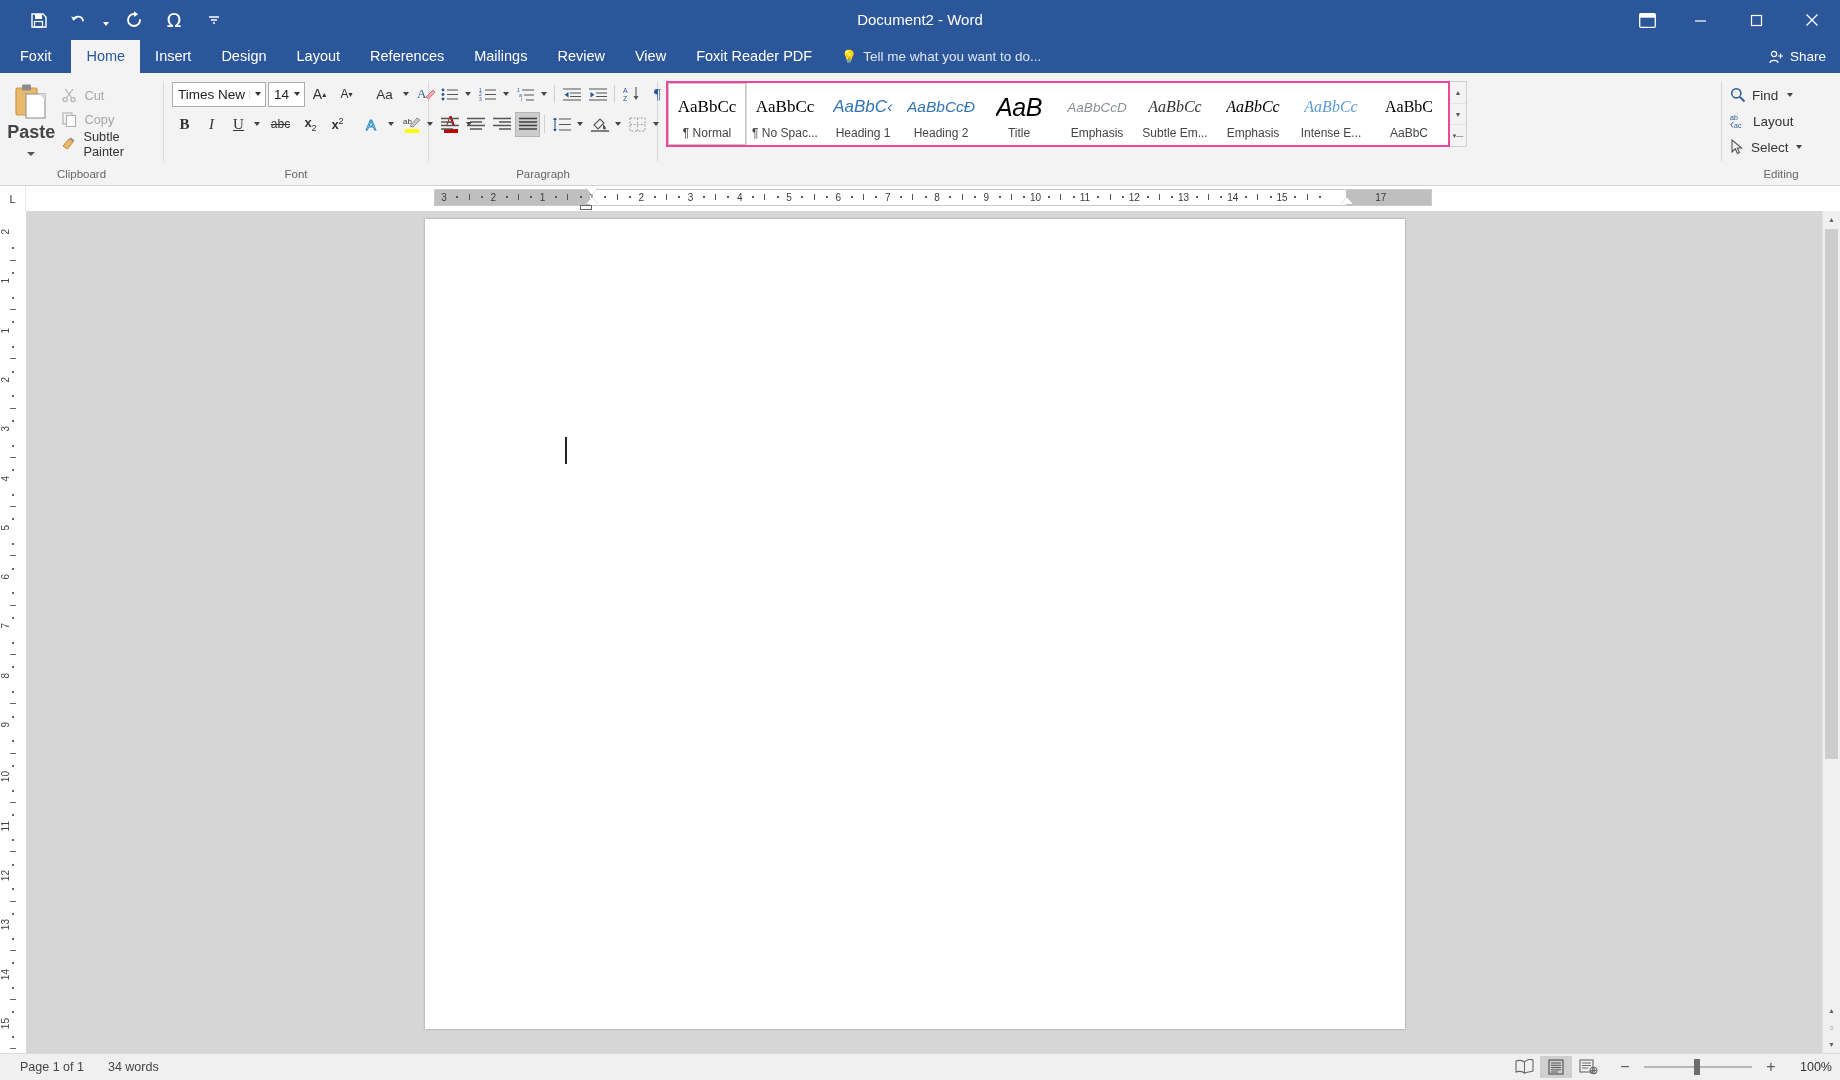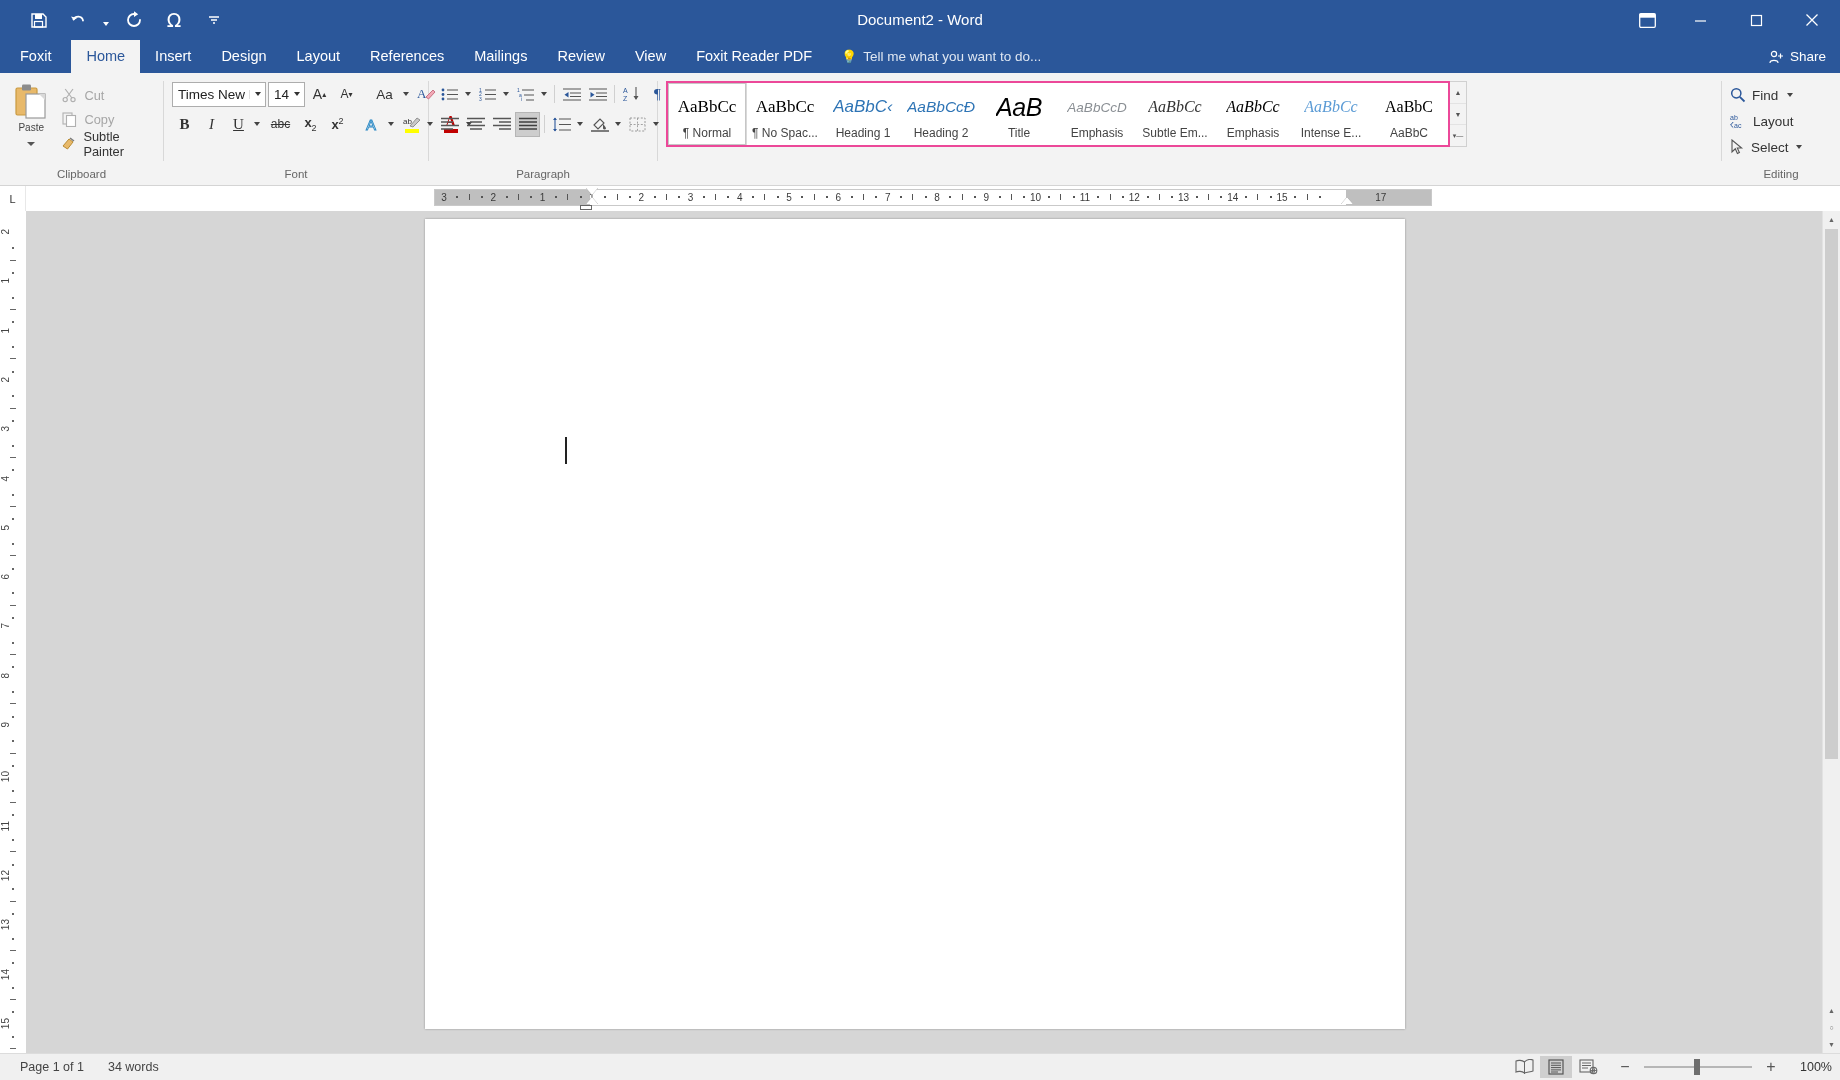--- a/index.html
+++ b/index.html
@@ -69,21 +69,21 @@
   }
   .group-sep { width:1px; background:#d8d8d8; margin:8px 0 24px 0; }
 
   
   .g-clipboard { width:163px; }
   .clip-inner { display:flex; gap:2px; }
   .paste-btn {
     width:56px; display:flex; flex-direction:column; align-items:center;
     padding-top:2px; color:#444;
   }
-  .paste-label { font-size:10px; margin-top:1px; }
+  .paste-label { font-size:18px; margin-top:1px;font-weight:bold; }
   .paste-caret { margin-top:-1px; }
   .clip-cmds { display:flex; flex-direction:column; padding-top:4px; gap:3px; }
   .clip-cmd {
     display:flex; align-items:center; gap:6px; height:21px; font-size:12.8px;
     color:#a6a6a6; padding:0 3px;
   }
   .clip-cmd.enabled { color:#333; }
   .clip-ico { width:17px; height:17px; display:flex; align-items:center; justify-content:center; }
 
   

